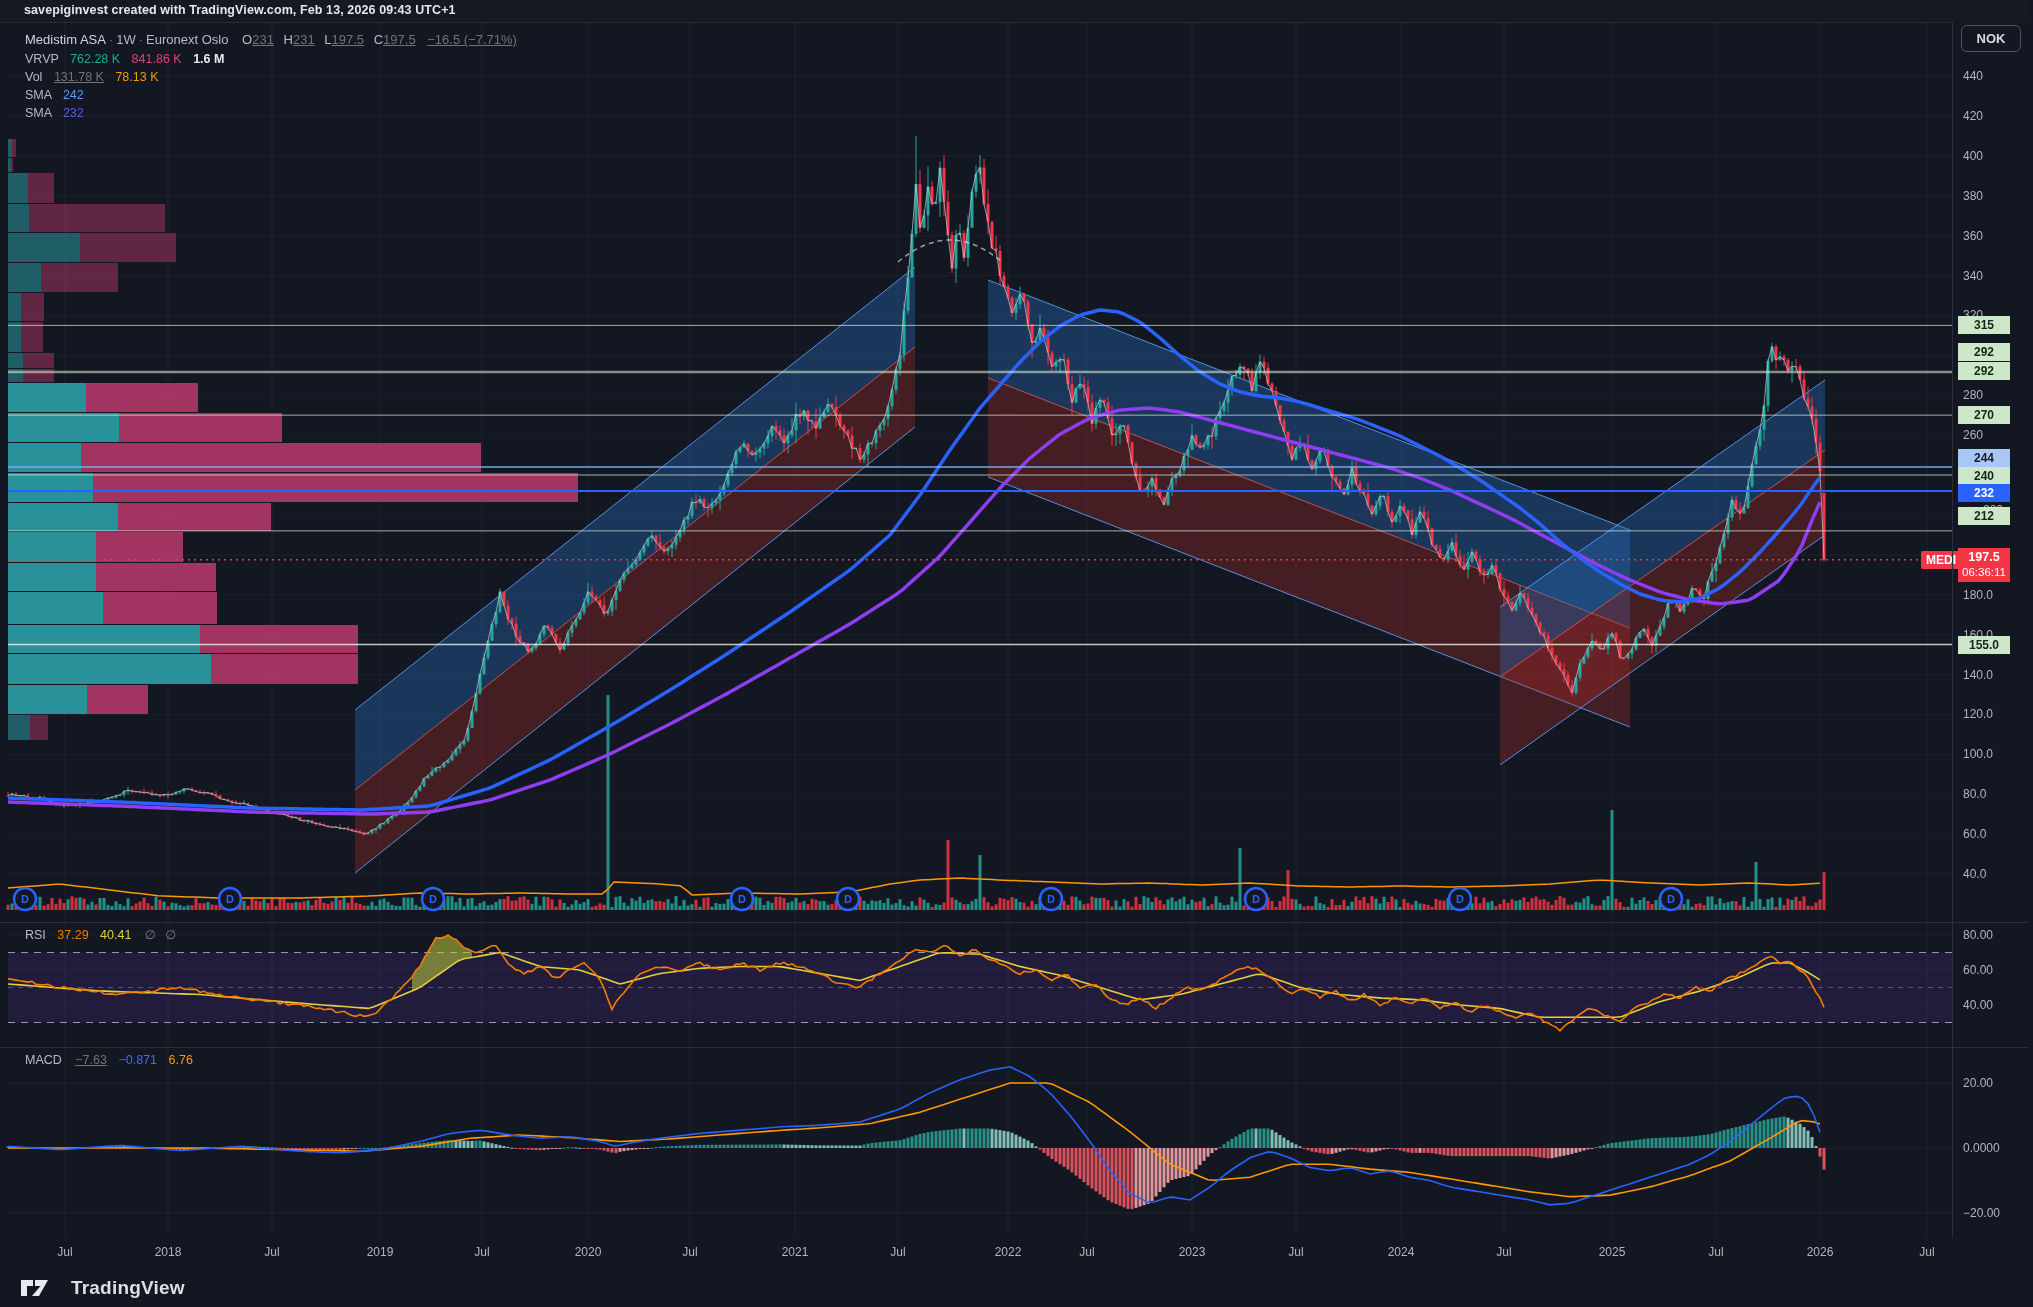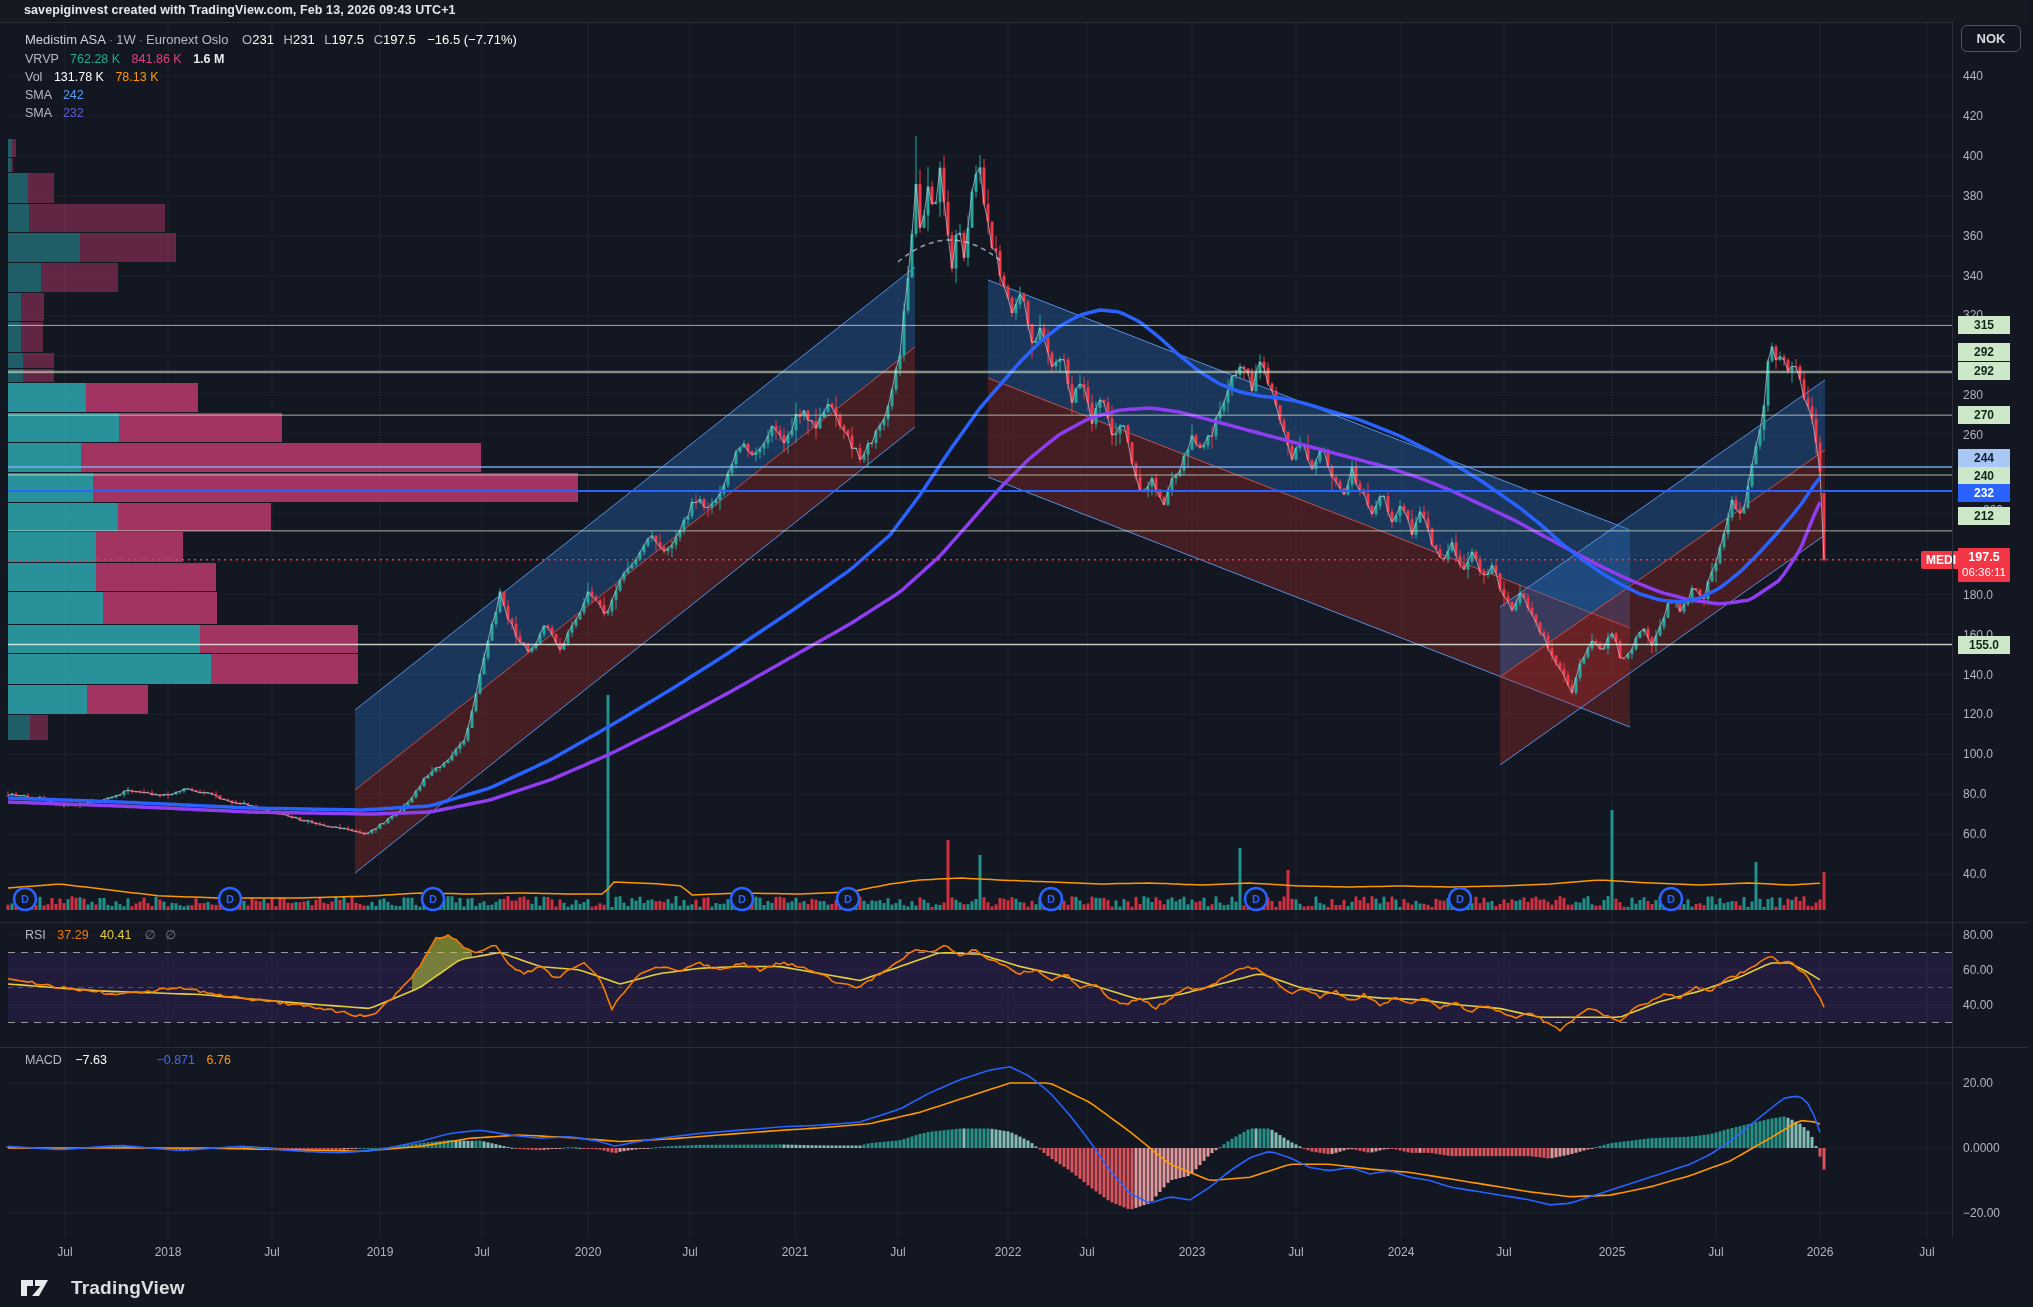--- a/index.html
+++ b/index.html
@@ -6,28 +6,28 @@
   #app{position:relative;width:2028px;height:1307px;background:#131722;overflow:hidden;}
   #topbar{position:absolute;left:0;top:0;width:2033px;height:22px;background:#16191f;border-bottom:1px solid #2a2e39;}
   #topbar .attr{position:absolute;left:24px;top:3px;font-size:12.5px;font-weight:bold;color:#e4e6ea;letter-spacing:.1px;}
   #chart-svg{position:absolute;left:0;top:0;}
   .sep-h{position:absolute;left:0;width:2033px;height:1px;background:#2a2e39;}
   .sep-v{position:absolute;top:22px;width:1px;height:1245px;background:#2a2e39;}
   
   .legend{position:absolute;left:25px;color:#d1d4dc;font-size:13px;white-space:nowrap;}
   .legend .dim{color:#b7bac4;}
   .legend .sepd{color:#787b86;padding:0 3px;}
-  .lg-red{color:#ffffff;}
+  .lg-red{color:#737373;text-decoration:underline;}
   .lg-teal{color:#22ab94;}
   .lg-pink{color:#e0407d;}
   .lg-wht{color:#e8eaee;font-weight:bold;}
   .lg-org{color:#ff9800;}
   .lg-blu1{color:#5a9cf8;}
   .lg-blu2{color:#5f5adf;}
-  .lg-macdb{color:#3d6bff;margin-left:38px;}
+  .lg-macdb{color:#3d6bff;}
   .lg-gray{color:#787b86;}
   .lg-yel{color:#e3cf3a;}
   .lg-org2{color:#f57c00;}
   
   #axis-col{position:absolute;left:1953px;top:22px;width:80px;height:1245px;background:#131722;}
   .ptick{position:absolute;left:10px;transform:translateY(-50%);font-size:12px;color:#b2b5be;}
   .badge{position:absolute;left:5px;transform:translateY(-50%);min-width:44px;text-align:center;font-size:12px;font-weight:bold;border-radius:0;padding:2px 4px;}
   .badge.g{background:#cde8c9;color:#13261a;}
   .badge.lb{background:#a9c7f5;color:#101b2c;}
   .badge.b{background:#2962ff;color:#fff;}

